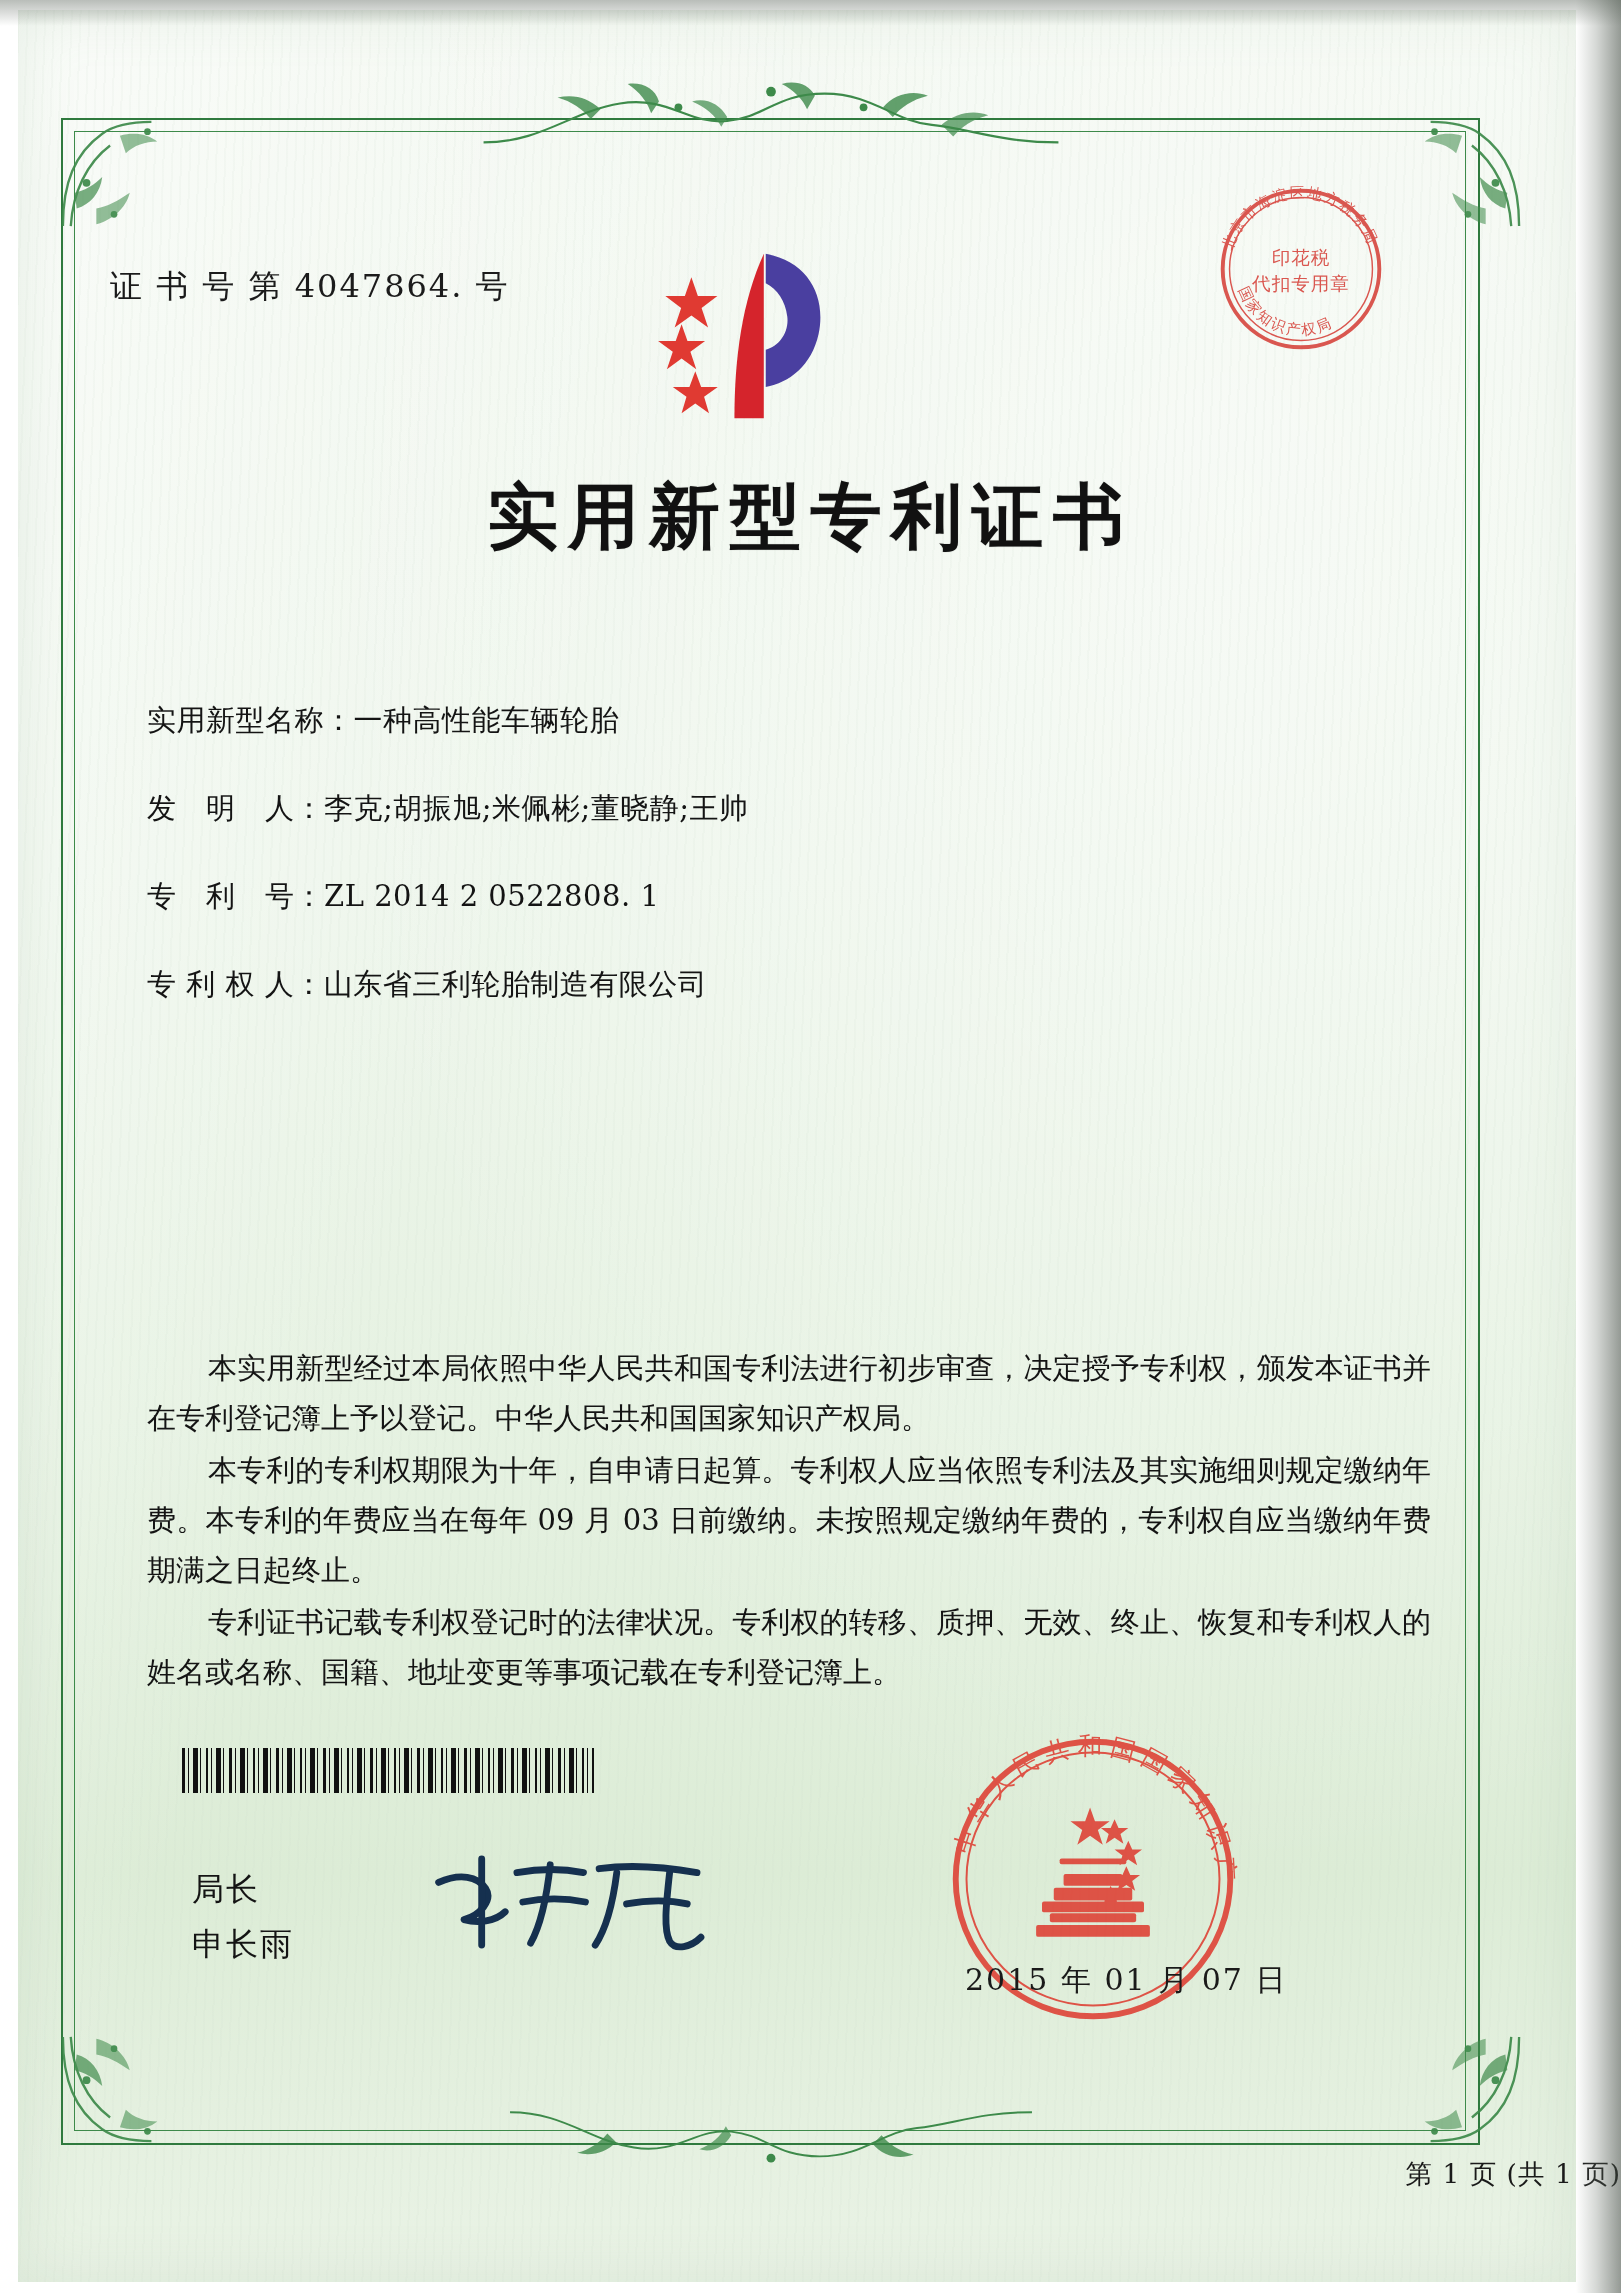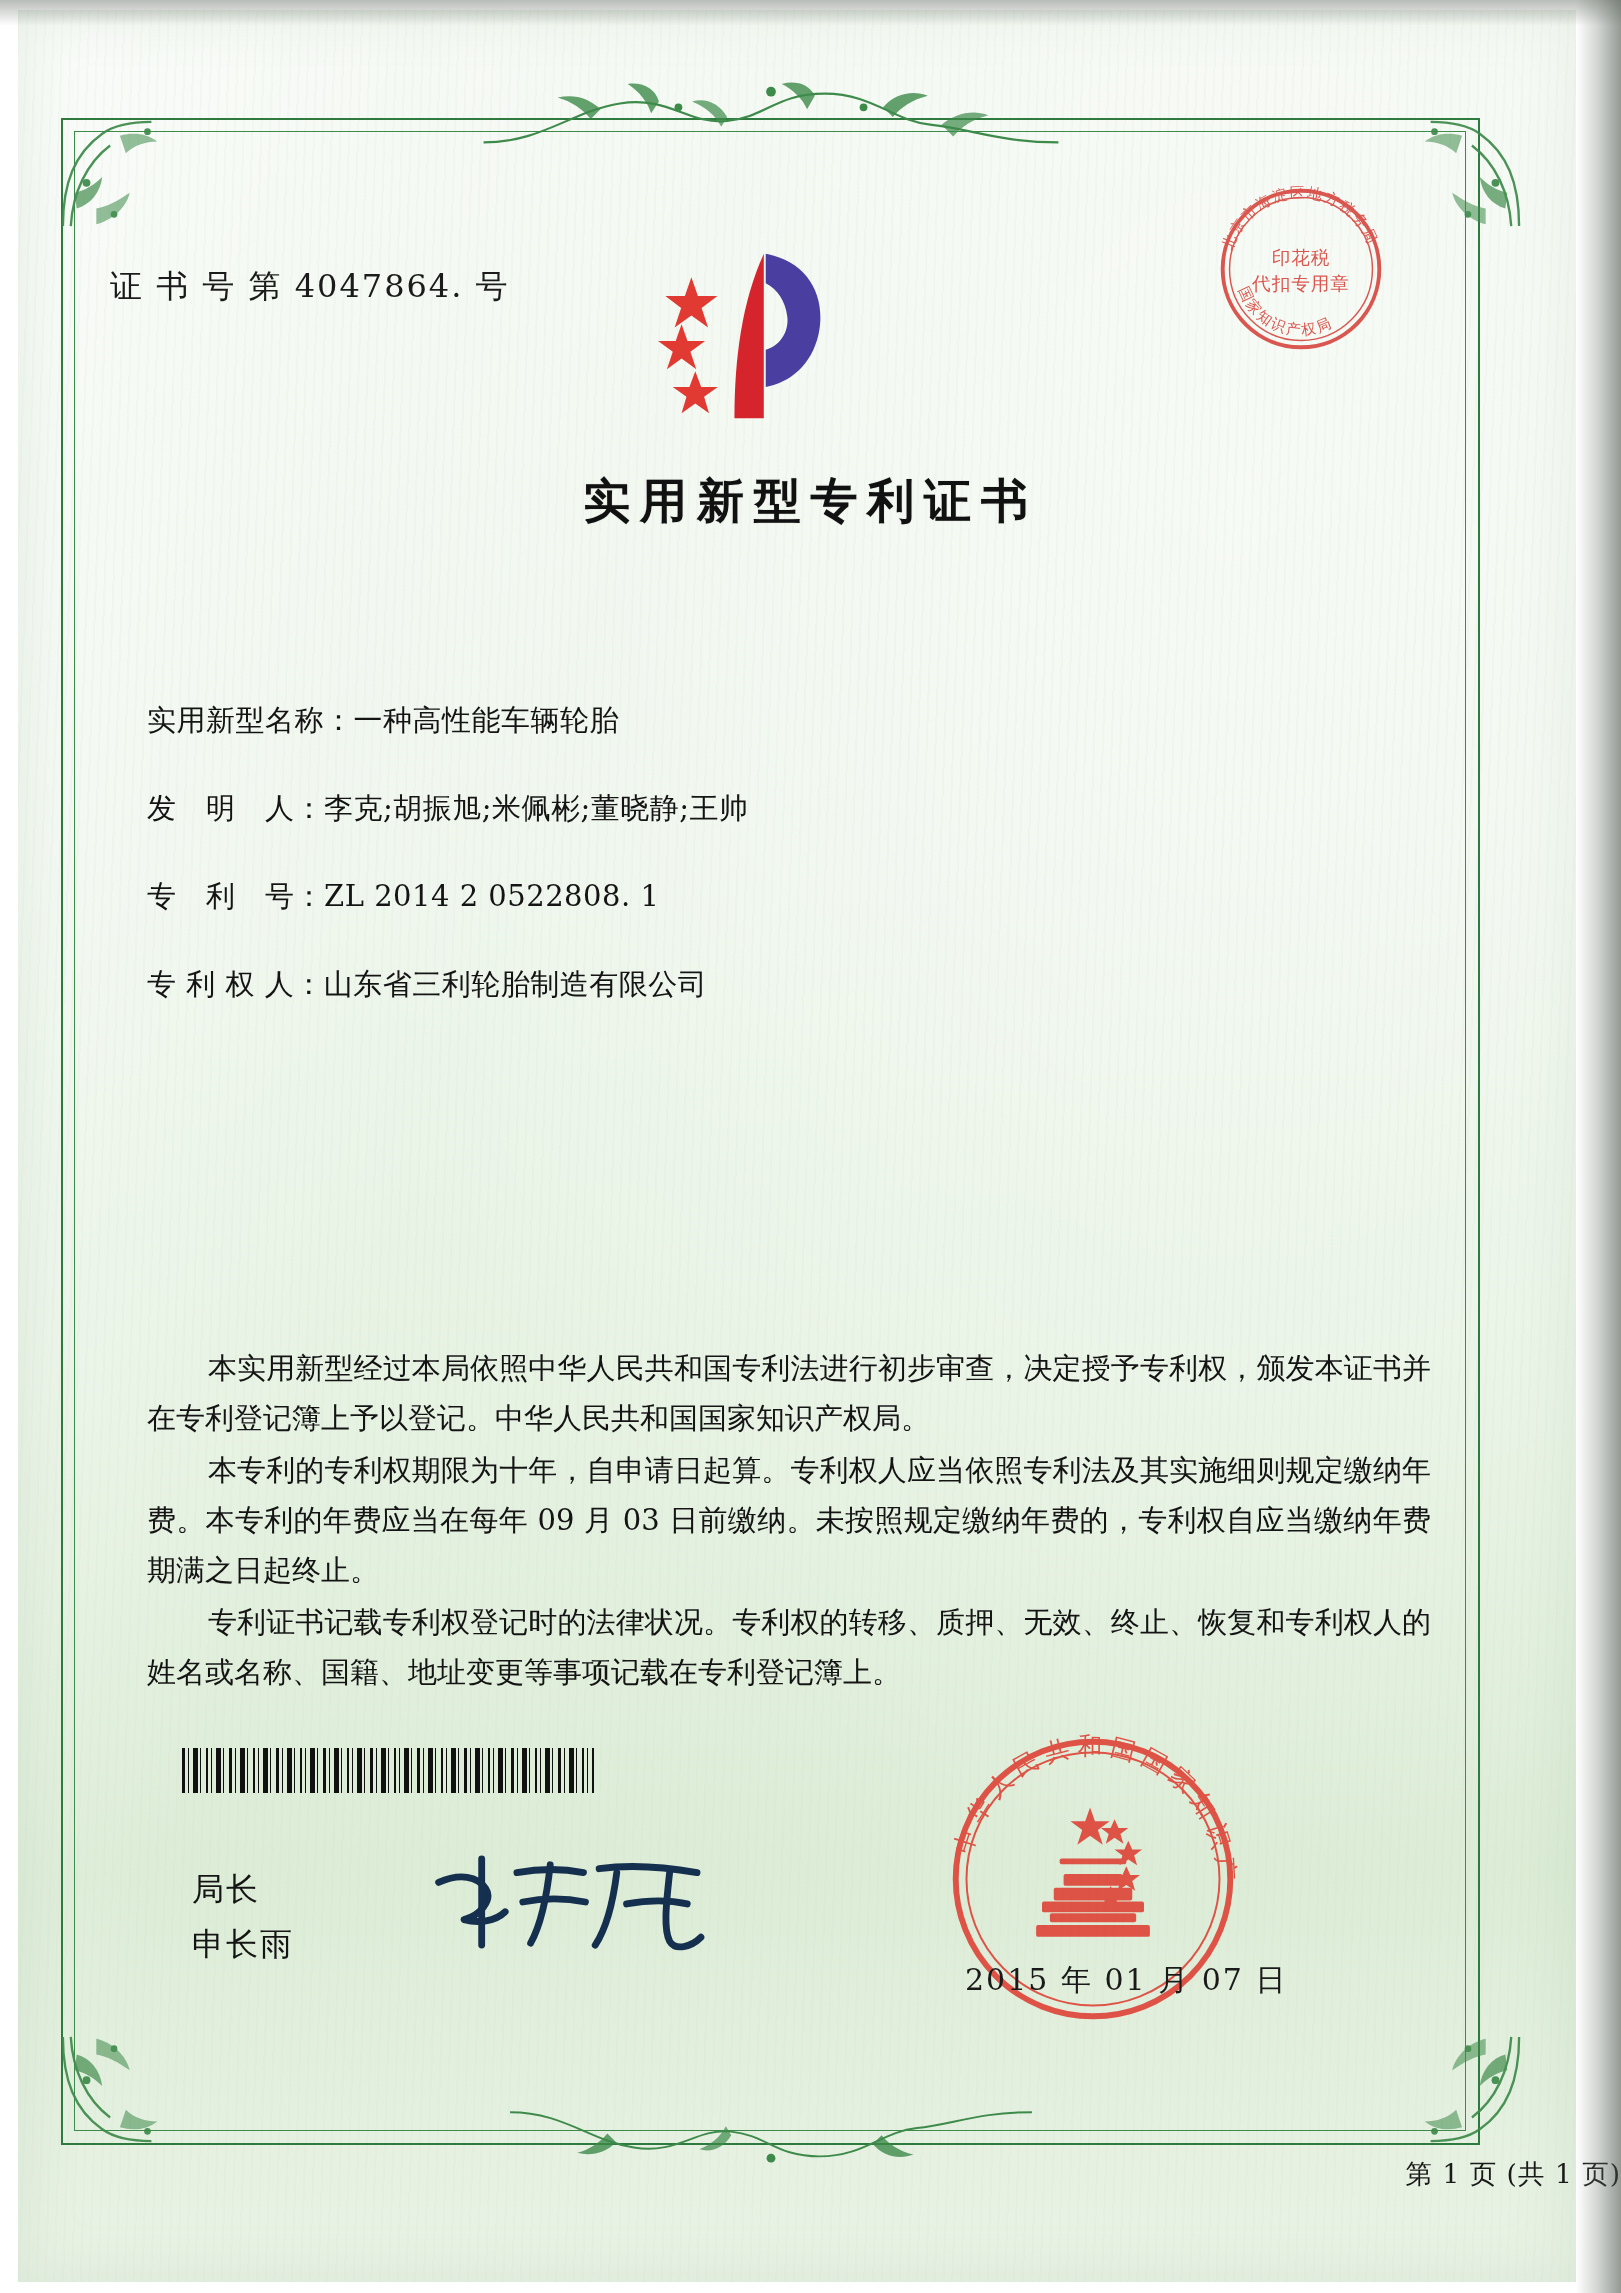--- a/index.html
+++ b/index.html
@@ -138,21 +138,21 @@
   #logo svg { width: 100%; height: 100%; display: block; }
 
   #cert-title {
     position: absolute;
     left: 0;
     top: 470px;
     width: 1621px;
     text-align: center;
     font-family: "DejaVu Serif", "Liberation Serif", serif;
     font-weight: 700;
-    font-size: 47px;
+    font-size: 71px;
     letter-spacing: 9.8px;
     color: #111111;
     text-shadow: 0 0 1px rgba(0,0,0,0.35);
   }
 
   
   #tax-stamp {
     position: absolute;
     left: 1208px;
     top: 176px;

